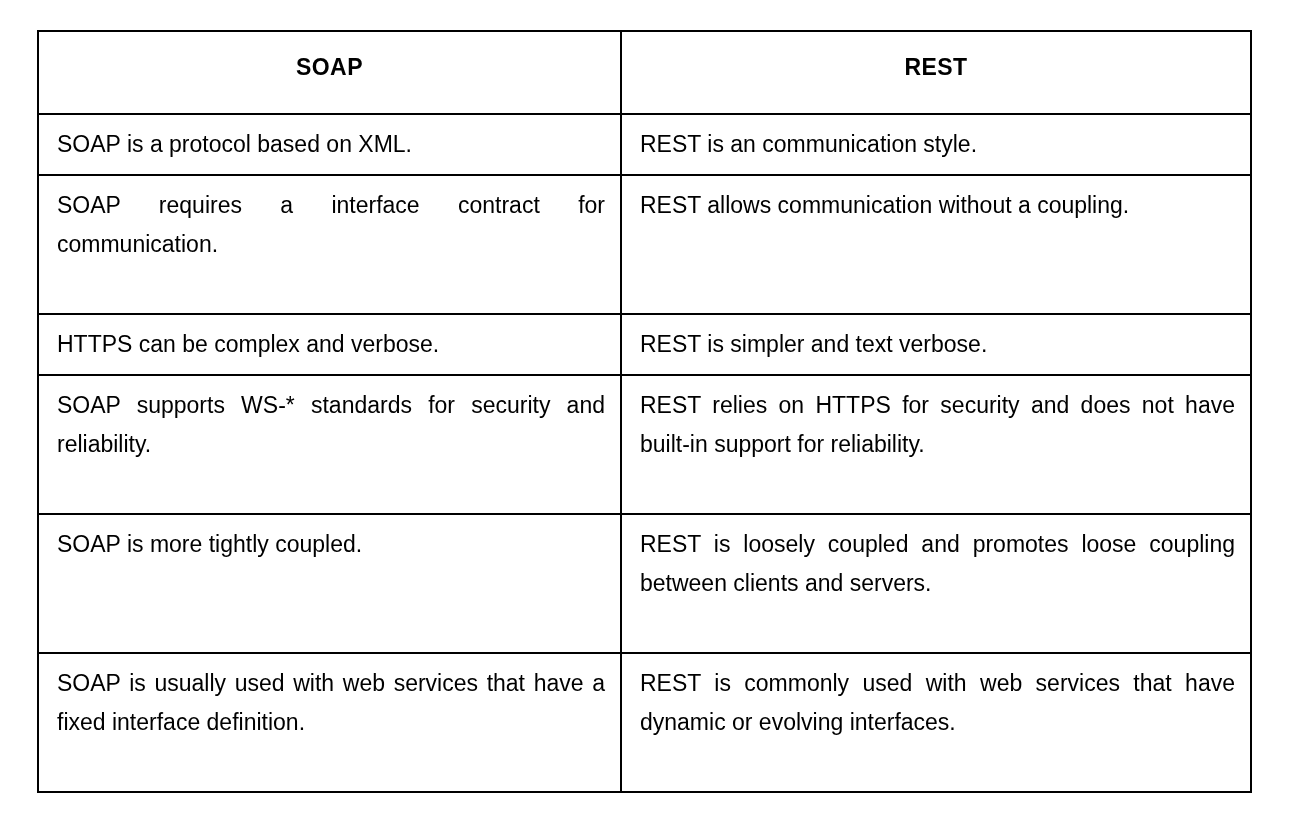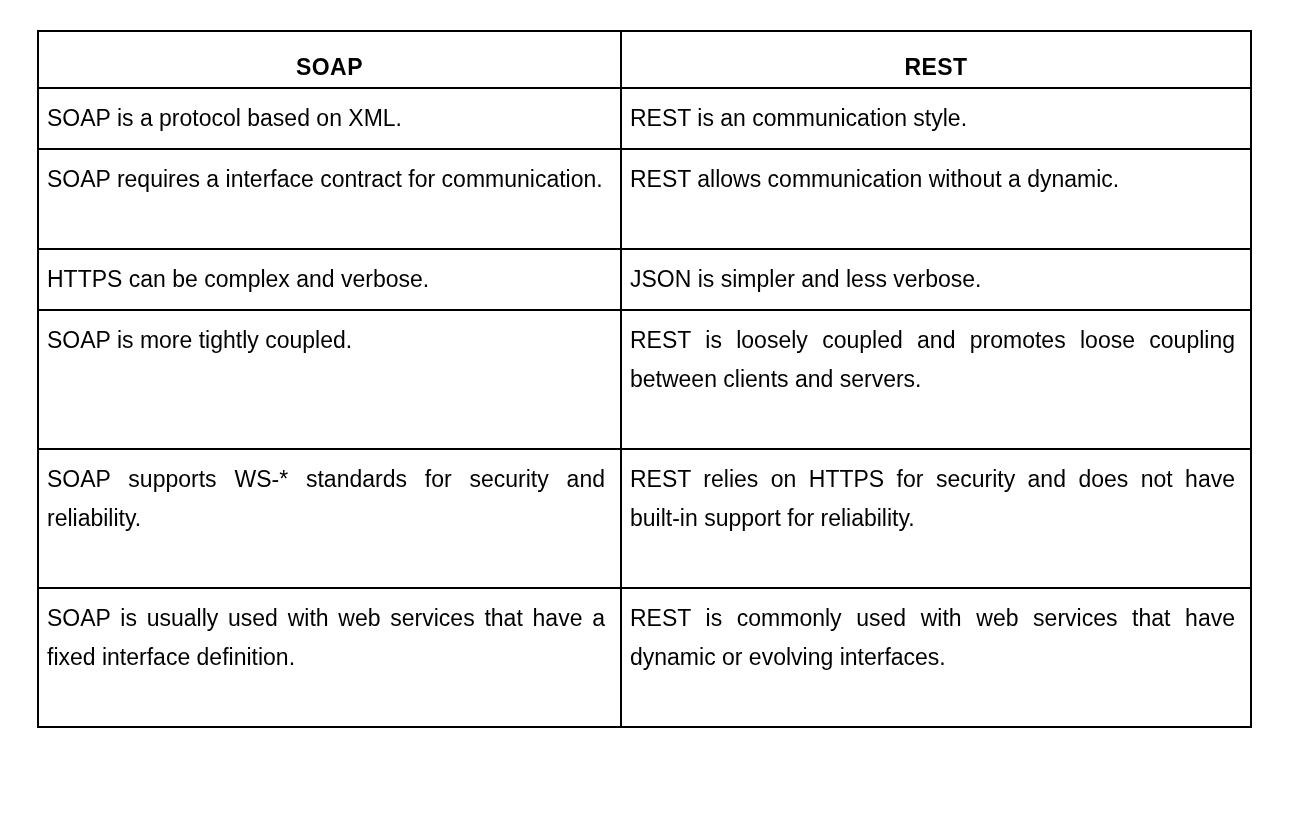--- a/index.html
+++ b/index.html
@@ -41,31 +41,31 @@
     border: 2px solid #000000;
     vertical-align: top;
     background: #ffffff;
   }
 
   #comparison-table th {
     text-align: center;
     font-weight: bold;
     font-size: 23px;
     line-height: 28px;
-    padding: 21px 14px 6px 14px;
+    padding: 21px 14px 32px 14px;
     letter-spacing: 0.4px;
   }
 
   #comparison-table td {
     text-align: justify;
     text-justify: inter-word;
     font-weight: normal;
     font-size: 23px;
     line-height: 39px;
-    padding: 10px 15px 10px 8px;
+    padding: 10px 15px 10px 18px;
   }
 
   
   #comparison-table td .line-fill {
     display: inline-block;
     width: 100%;
     height: 0;
   }
 
   .cell-text {
@@ -98,48 +98,48 @@
           <span class="cell-text">REST is an communication style.</span>
         </td>
       </tr>
 
 
       <tr>
         <td>
           <span class="cell-text">SOAP requires a interface contract for communication.</span><span class="line-fill"></span>
         </td>
         <td>
-          <span class="cell-text">REST allows communication without a dynamic.</span><span class="line-fill"></span>
+          <span class="cell-text">REST allows communication without a coupling.</span><span class="line-fill"></span>
         </td>
       </tr>
 
       <tr>
         <td>
           <span class="cell-text">HTTPS can be complex and verbose.</span>
         </td>
         <td>
-          <span class="cell-text">JSON is simpler and less verbose.</span>
+          <span class="cell-text">REST is simpler and text verbose.</span>
+        </td>
+      </tr>
+
+      <tr>
+        <td>
+          <span class="cell-text">SOAP supports WS-* standards for security and reliability.</span><span class="line-fill"></span>
+        </td>
+        <td>
+          <span class="cell-text">REST relies on HTTPS for security and does not have built-in support for reliability.</span><span class="line-fill"></span>
         </td>
       </tr>
 
       <tr>
         <td>
           <span class="cell-text">SOAP is more tightly coupled.</span>
         </td>
         <td>
           <span class="cell-text">REST is loosely coupled and promotes loose coupling between clients and servers.</span><span class="line-fill"></span>
-        </td>
-      </tr>
-
-      <tr>
-        <td>
-          <span class="cell-text">SOAP supports WS-* standards for security and reliability.</span><span class="line-fill"></span>
-        </td>
-        <td>
-          <span class="cell-text">REST relies on HTTPS for security and does not have built-in support for reliability.</span><span class="line-fill"></span>
         </td>
       </tr>
 
       <tr>
         <td>
           <span class="cell-text">SOAP is usually used with web services that have a fixed interface definition.</span><span class="line-fill"></span>
         </td>
         <td>
           <span class="cell-text">REST is commonly used with web services that have dynamic or evolving interfaces.</span><span class="line-fill"></span>
         </td>

